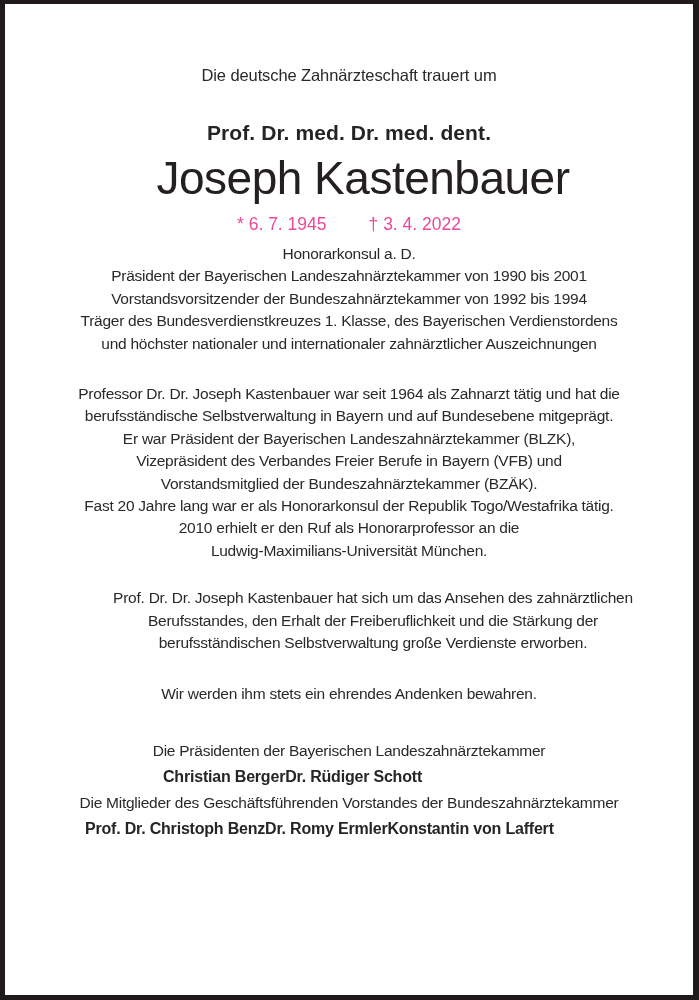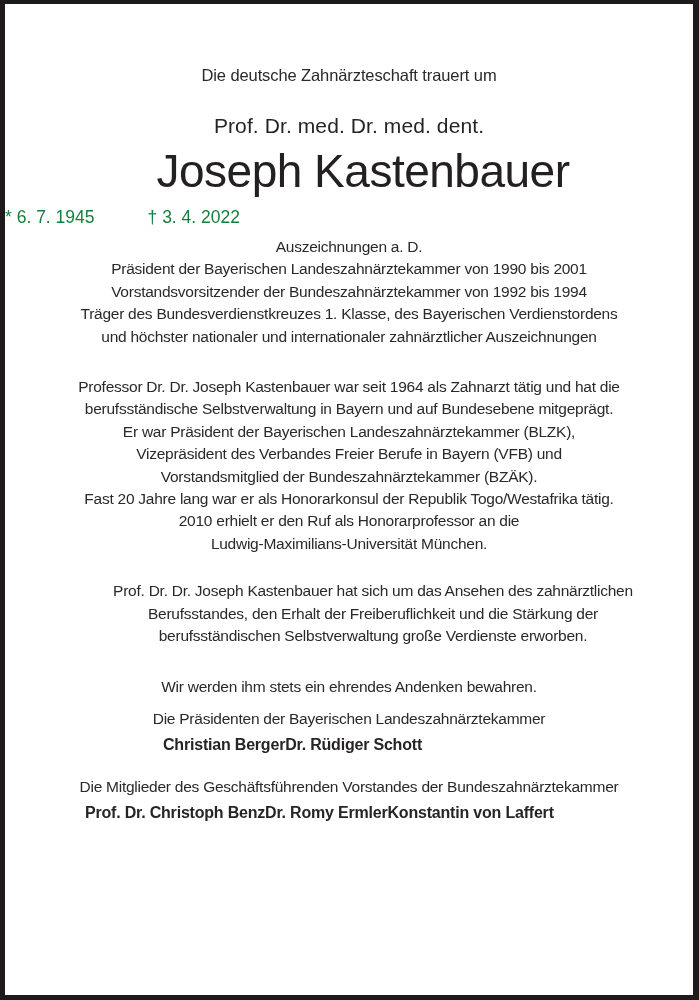--- a/index.html
+++ b/index.html
@@ -22,64 +22,64 @@
     text-align: center;
     overflow: hidden;
   }
   .opener {
     margin-top: 60px;
     font-size: 16.5px;
     line-height: 22px;
     letter-spacing: -0.1px;
   }
   .titles {
-    margin-top: 26px;
+    margin-top: 33px;
     font-size: 21px;
     line-height: 27px;
-    font-weight: 400;
+    font-weight: 700;
     letter-spacing: 0.1px;
     color: #262323;
   }
   .deceased-name {
     margin-top: 6px;
     font-size: 46px;
     line-height: 52px;
     font-weight: 500;
     letter-spacing: -0.5px;
     color: #242021;
     padding-left: 28px;
   }
   .dates {
     margin-top: 8px;
     font-size: 17.5px;
     line-height: 24px;
     display: flex;
-    justify-content: flex-start;
-    gap: 53px;
+    justify-content: center;
+    gap: 42px;
     font-weight: 500;
-    color: #15803d;
+    color: #ec4899;
   }
   .honors {
     margin-top: 7px;
   }
   .para {
     
   }
   .line {
     font-size: 15.5px;
     line-height: 22.4px;
     letter-spacing: -0.25px;
     white-space: nowrap;
   }
   .mt-p1 { margin-top: 28px; }
   .mt-p2 { margin-top: 28px; }
   .mt-p3 { margin-top: 25px; padding-left: 48px; }
   .closing { margin-top: 28px; }
-  .sig-group1 { margin-top: 10px; }
-  .sig-group2 { margin-top: 20px; }
+  .sig-group1 { margin-top: 35px; }
+  .sig-group2 { margin-top: 4px; }
   .sig-heading {
     font-size: 15.5px;
     line-height: 22.4px;
     letter-spacing: -0.25px;
     white-space: nowrap;
   }
   .sig-row {
     display: flex;
     margin-left: auto;
     margin-right: auto;
@@ -111,21 +111,21 @@
   <div class="titles">Prof. Dr. med. Dr. med. dent.</div>
 
   <div class="deceased-name">Joseph Kastenbauer</div>
 
   <div class="dates">
     <span>* 6. 7. 1945</span>
     <span>† 3. 4. 2022</span>
   </div>
 
   <div class="honors para">
-    <div class="line">Auszeichnungen a. D.</div>
+    <div class="line">Honorarkonsul a. D.</div>
     <div class="line">Präsident der Bayerischen Landeszahnärztekammer von 1990 bis 2001</div>
     <div class="line">Vorstandsvorsitzender der Bundeszahnärztekammer von 1992 bis 1994</div>
     <div class="line">Träger des Bundesverdienstkreuzes 1. Klasse, des Bayerischen Verdienstordens</div>
     <div class="line">und höchster nationaler und internationaler zahnärztlicher Auszeichnungen</div>
   </div>
 
   <div class="para mt-p1">
     <div class="line">Professor Dr. Dr. Joseph Kastenbauer war seit 1964 als Zahnarzt tätig und hat die</div>
     <div class="line">berufsständische Selbstverwaltung in Bayern und auf Bundesebene mitgeprägt.</div>
     <div class="line">Er war Präsident der Bayerischen Landeszahnärztekammer (BLZK),</div>

